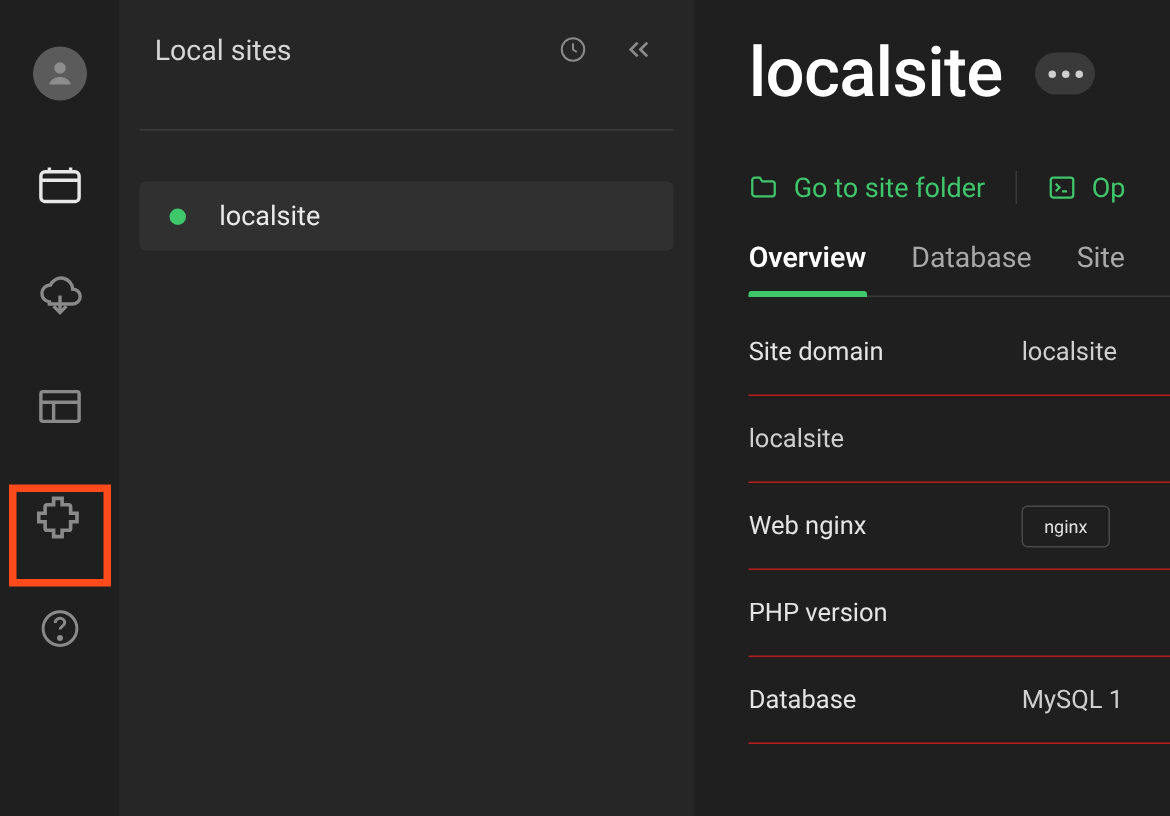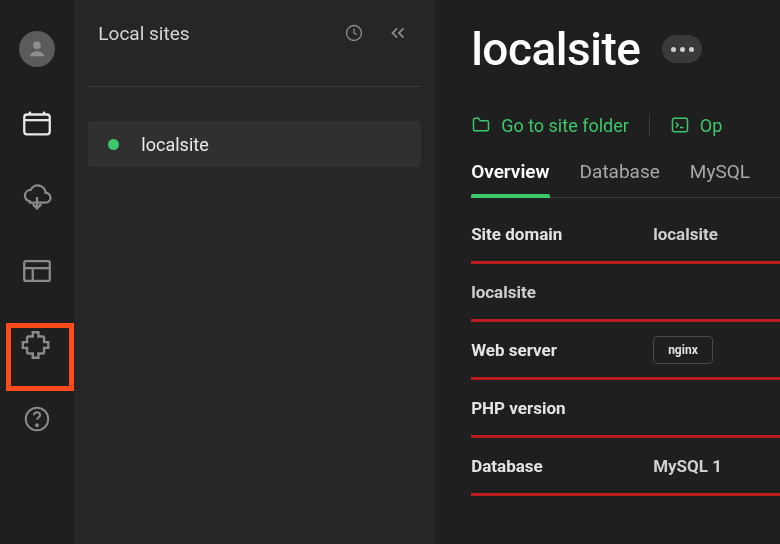--- a/index.html
+++ b/index.html
@@ -36,21 +36,21 @@
   .action-sep { width:1px; height:22px; background:#3a3a3a; }
 
   
   .tabs { display:flex; margin-top:24px; border-bottom:1px solid #3a3a3a; }
   .tab { font-size:19px; padding:0 0 14px 0; margin-right:30px; color:#a8a8a8; cursor:pointer; position:relative; }
   .tab.active { color:#fff; font-weight:600; }
   .tab.active::after { content:""; position:absolute; left:0; right:0; bottom:-1px; height:4px; background:#3fc76b; border-radius:2px 2px 0 0; }
 
   
   .info { margin-top:8px; }
-  .info-row { display:flex; align-items:center; height:58px; border-bottom:3px solid #b91c1c;font-weight:bold; }
+  .info-row { display:flex; align-items:center; height:58px; border-bottom:1px solid #b91c1c; }
   .info-label { width:182px; font-size:17px; color:#e4e4e4; }
   .info-value { font-size:17px; color:#cfcfcf; }
   .select-chip { border:1px solid #4a4a4a; border-radius:4px; padding:6px 14px; font-size:12px; color:#e2e2e2; cursor:pointer;}
 </style>
 </head>
 <body>
 
 <div class="app">
 
   <div class="rail">
@@ -148,33 +148,33 @@
             <polyline points="7 9 10 12 7 15"></polyline>
             <line x1="12" y1="15" x2="16" y2="15"></line>
           </svg>
         <span>Op</span>
       </div>
     </div>
 
     <div class="tabs">
       <div class="tab active">Overview</div>
       <div class="tab">Database</div>
-      <div class="tab">MySQL</div>
+      <div class="tab">Site</div>
     </div>
 
     <div class="info">
       <div class="info-row">
         <div class="info-label">Site domain</div>
         <div class="info-value">localsite</div>
       </div>
       <div class="info-row">
         <div class="info-value">localsite</div>
       </div>
       <div class="info-row">
-        <div class="info-label">Web server</div>
+        <div class="info-label">Web nginx</div>
         <div class="select-chip">nginx</div>
       </div>
       <div class="info-row">
         <div class="info-label">PHP version</div>
       </div>
       <div class="info-row">
         <div class="info-label">Database</div>
         <div class="info-value">MySQL 1</div>
       </div>
     </div>

